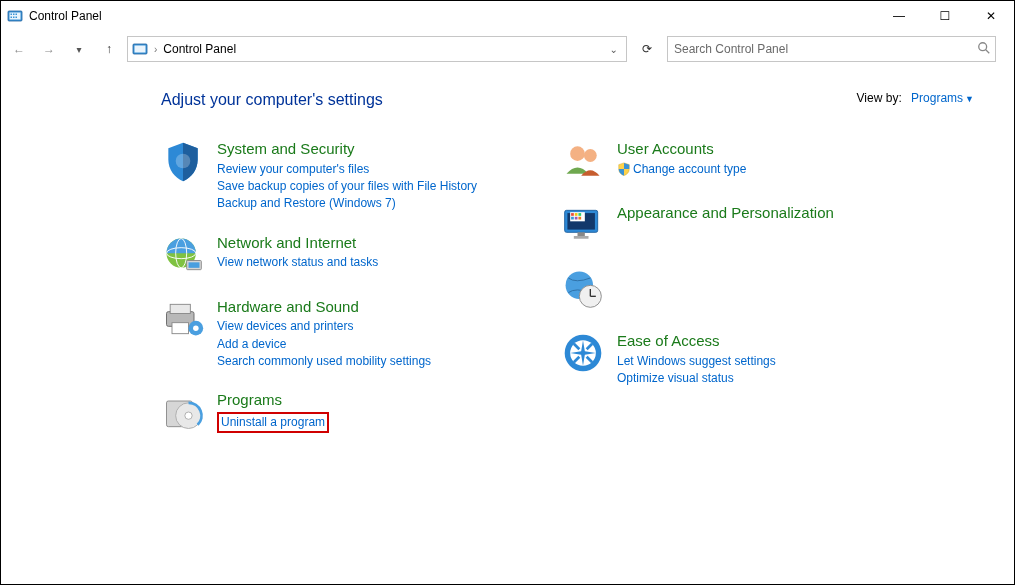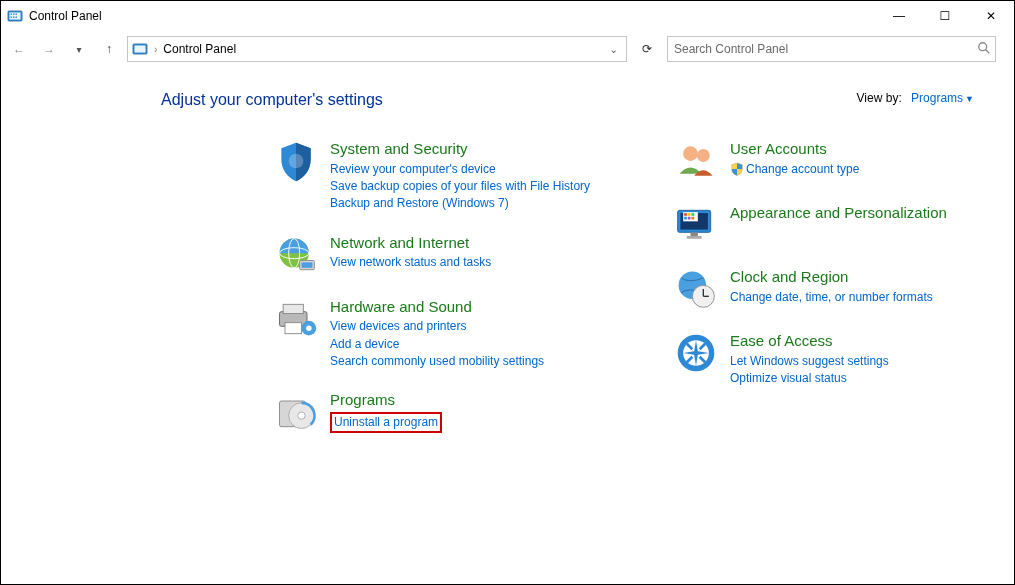--- a/index.html
+++ b/index.html
@@ -99,21 +99,20 @@
     margin: 0;
     flex: 1;
   }
   .viewby { font-size: 12px; color: #000; }
   .viewby .link { color: #0066cc; margin-left: 6px; }
   .viewby .drop { color: #0066cc; font-size: 9px; margin-left: 2px; }
 
   .columns {
     display: flex;
     gap: 60px;
-    justify-content: flex-end;
   }
   .col { flex: 0 0 auto; }
   .category {
     display: flex;
     gap: 12px;
     margin-bottom: 20px;
   }
   .cat-icon {
     width: 44px; height: 44px;
     flex: 0 0 44px;
@@ -213,21 +212,21 @@
       <div class="category">
         <div class="cat-icon">
           <svg viewBox="0 0 48 48" width="44" height="44">
             <path d="M24 4 L40 10 V22 C40 34 33 42 24 46 C15 42 8 34 8 22 V10 Z" fill="#2d89d6"></path>
             <path d="M24 4 L40 10 V22 C40 34 33 42 24 46 V4 Z" fill="#1e5f9e"></path>
             <circle cx="24" cy="24" r="8" fill="#fff" opacity="0.25"></circle>
           </svg>
         </div>
         <div class="cat-body">
           <div class="cat-title">System and Security</div>
-          <a class="sublink">Review your computer's device</a>
+          <a class="sublink">Review your computer's files</a>
           <a class="sublink">Save backup copies of your files with File History</a>
           <a class="sublink">Backup and Restore (Windows 7)</a>
         </div>
       </div>
 
       <div class="category">
         <div class="cat-icon">
           <svg viewBox="0 0 48 48" width="44" height="44">
             <circle cx="22" cy="22" r="16" fill="#7fc241"></circle>
             <path d="M6 22 a16 16 0 0 1 32 0" fill="#4a9fe0"></path>
@@ -328,24 +327,20 @@
       <div class="category">
         <div class="cat-icon">
           <svg viewBox="0 0 48 48" width="44" height="44">
             <circle cx="20" cy="20" r="15" fill="#4a9fe0"></circle>
             <path d="M8 12 q8 6 24 0 M8 28 q8 -6 24 0" fill="none" stroke="#2d6da3" stroke-width="1"></path>
             <circle cx="32" cy="32" r="12" fill="#f0f0f0" stroke="#888"></circle>
             <line x1="32" y1="32" x2="32" y2="24" stroke="#333" stroke-width="1.5"></line>
             <line x1="32" y1="32" x2="38" y2="32" stroke="#333" stroke-width="1.5"></line>
           </svg>
         </div>
-        <div class="cat-body">
-          <div class="cat-title">Clock and Region</div>
-          <a class="sublink">Change date, time, or number formats</a>
-        </div>
       </div>
 
       <div class="category">
         <div class="cat-icon">
           <svg viewBox="0 0 48 48" width="44" height="44">
             <circle cx="24" cy="24" r="20" fill="#2d89d6"></circle>
             <circle cx="24" cy="24" r="14" fill="#fff"></circle>
             <path d="M24 10 L26 22 L38 24 L26 26 L24 38 L22 26 L10 24 L22 22 Z" fill="#2d89d6"></path>
             <path d="M14 14 L20 20 M34 14 L28 20 M14 34 L20 28 M34 34 L28 28" stroke="#2d89d6" stroke-width="3"></path>
           </svg>

